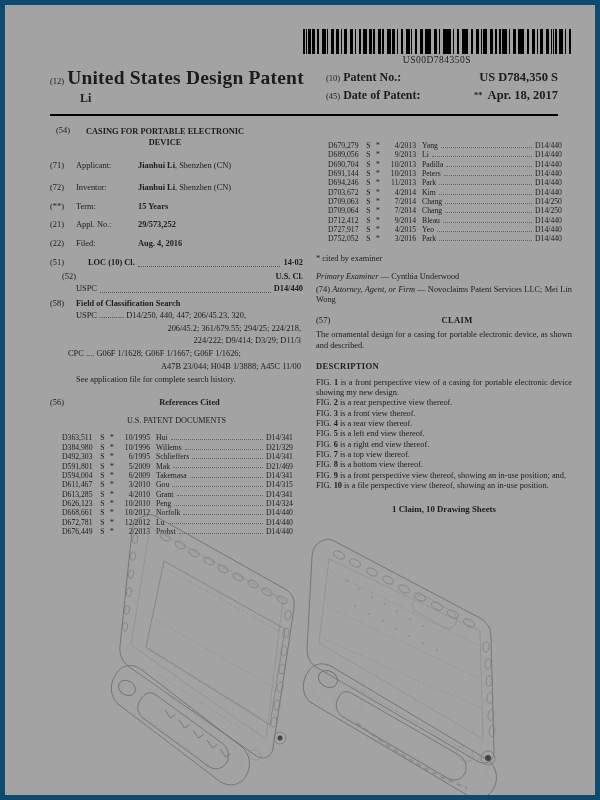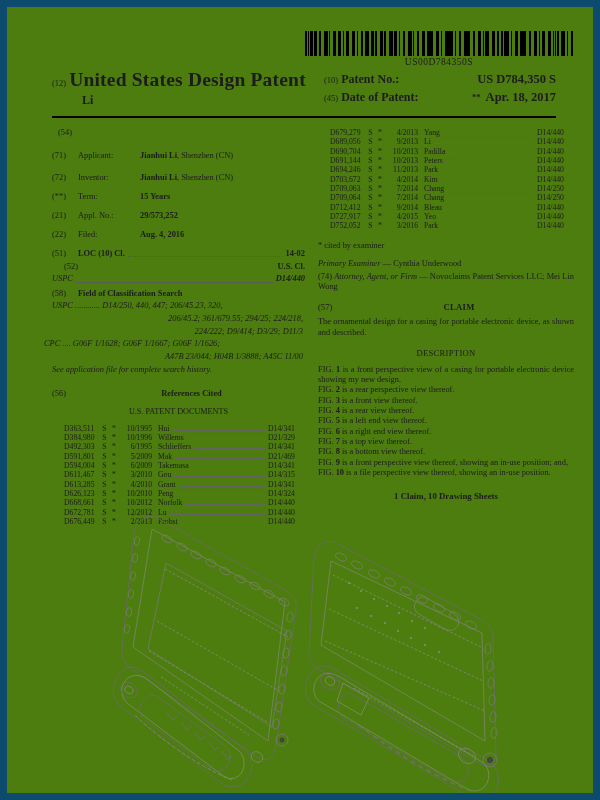--- a/index.html
+++ b/index.html
@@ -1,19 +1,19 @@
 <!DOCTYPE html>
 <html><head>
 <meta charset="utf-8">
 <style>
   html,body{margin:0;padding:0;background:#fff;}
   .page{
-    position:relative; width:600px; height:800px; background:#4d7c0f;
+    position:relative; width:600px; height:800px; background:#a3a3a3;
     font-family:"Liberation Serif","DejaVu Serif",serif; color:#1c1c1c;
-    overflow:hidden; box-sizing:border-box; border:7px solid #0c4a6e;
+    overflow:hidden; box-sizing:border-box; border:5px solid #0c4a6e;
   }
   
   .barcode-wrap{position:absolute; top:24px; left:298px; width:268px; text-align:center;}
   .barcode-bars{
     height:25px; width:100%;
     background:
       repeating-linear-gradient(90deg,#000 0 2px,transparent 2px 5px,#000 5px 8px,transparent 8px 10px,#000 10px 11px,transparent 11px 14px),
       repeating-linear-gradient(90deg,transparent 0 3px,#000 3px 4px,transparent 4px 9px,#000 9px 12px,transparent 12px 19px);
   }
   .barcode-text{font-size:9.5px; letter-spacing:.5px; margin-top:1px;}
@@ -25,33 +25,33 @@
   .h-right{width:232px; flex:none; padding-top:3px;}
   .h-row{display:flex; align-items:baseline; margin-bottom:3px;}
   .h-label{font-size:12px; font-weight:bold; margin-left:3px;}
   .h-spacer{flex:1;}
   .h-value{font-size:12.5px; font-weight:bold; white-space:nowrap;}
   .h-stars{font-size:8.5px; font-weight:bold; margin-right:5px; position:relative; top:-1px;}
   .rule{position:absolute; top:109px; left:45px; right:37px; border-top:2px solid #000;}
   
   .body{position:absolute; top:121px; left:45px; right:33px; display:flex;}
   .col-left{width:253px; flex:none; margin-right:13px;}
-  .col-right{width:256px; flex:none;}
+  .col-right{width:256px; flex:none;margin-top:15px;}
   .field{display:flex; font-size:8.4px; line-height:1.3; margin-bottom:7px;}
   .f-code{width:26px; flex:none;}
   .f-label{width:62px; flex:none;}
   .f-body{flex:1;}
   .bold{font-weight:bold;}
   .sec54{margin-bottom:12px;text-align:center;}
   .sec54 .f-body{font-weight:bold; max-width:178px; line-height:1.35;}
   .mb11{margin-bottom:11px;}
   .mb8{margin-bottom:8px;}
   .leader{flex:1; align-self:flex-end; border-bottom:1.2px dotted #555; margin:0 3px 2px 3px; min-width:8px;}
   .flexline{display:flex; flex:1;}
-  .indent{font-style:italic;}
+  .indent{margin-left:26px;}
   .cls-block{font-size:8.4px; line-height:1.28; margin-bottom:2px;}
   .cls-left{text-align:left;}
   .cls-right{text-align:right; padding-right:2px;}
   .refs-head{display:flex; font-size:8.4px; margin:13px 0 0 0;}
   .refs-title{flex:1; text-align:center; font-weight:bold;}
   .refs-sub{text-align:center; font-size:8.2px; margin:9px 0 8px 0;}
   
   .cit-table{padding-left:12px;}
   .cit-row{display:flex; font-size:7.7px; line-height:9.35px; white-space:nowrap;}
   .c-no{width:36px; flex:none;}
@@ -62,21 +62,21 @@
   .c-leader{flex:1; align-self:flex-end; border-bottom:1.1px dotted #666; margin:0 3px 2.5px 3px; min-width:6px;}
   .c-cls{width:37px; flex:none; text-align:left;}
   
   .cited-note{font-size:8.4px; margin:10px 0 9px 0;}
   .para{font-size:8.4px; line-height:1.28; margin:0 0 2px 0;}
   .ital{font-style:italic;}
   .attorney{margin-bottom:9px;}
   .claim-head{display:flex; font-size:8.6px; margin:4px 0 5px 0;}
   .claim-title{flex:1; text-align:center; font-weight:bold; letter-spacing:.3px;}
   .just{text-align:justify;}
-  .desc-title{text-align:center; font-weight:normal; font-size:8.6px; letter-spacing:.3px; margin:9px 0 7px 0;}
+  .desc-title{font-weight:bold; font-size:8.6px; letter-spacing:.3px; margin:9px 0 7px 0;}
   .fig-line{font-size:8.35px; line-height:1.24; margin:0; text-align:justify;}
   .sheet-note{text-align:center; font-weight:bold; font-size:8.8px; margin-top:13px;}
   
   .figures{position:absolute; top:498px; left:0; width:600px; height:300px;}
   .fig-svg-left{position:absolute; left:62px; top:0;}
   .fig-svg-right{position:absolute; left:292px; top:8px;}
 </style>
 </head>
 <body>
 
@@ -110,20 +110,21 @@
     </div>
   </div>
   <div class="rule"></div>
 
   <div class="body">
 
     <div class="col-left">
 
       <div class="field sec54">
         <span class="f-code">(54)</span>
+        <span class="f-body">CASING FOR PORTABLE ELECTRONIC DEVICE</span>
       </div>
 
       <div class="field mb11">
         <span class="f-code">(71)</span>
         <span class="f-label">Applicant:</span>
         <span class="f-body"><span class="bold">Jianhui Li</span><span>, Shenzhen (CN)</span></span>
       </div>
 
       <div class="field mb8">
         <span class="f-code">(72)</span>
@@ -142,21 +143,21 @@
         <span class="f-label">Appl. No.:</span>
         <span class="f-body bold">29/573,252</span>
       </div>
 
       <div class="field mb8">
         <span class="f-code">(22)</span>
         <span class="f-label">Filed:</span>
         <span class="f-body bold">Aug. 4, 2016</span>
       </div>
 
-      <div class="field" style="margin-bottom:3px;">
+      <div class="field" style="margin-bottom:3px;gap:12px;">
         <span class="f-code">(51)</span>
         <span class="flexline">
           <span class="bold">LOC (10) Cl.</span>
           <span class="leader"></span>
           <span class="bold">14-02</span>
         </span>
       </div>
 
       <div class="field" style="margin-bottom:1px;text-align:right;">
         <span class="f-code">(52)</span>

